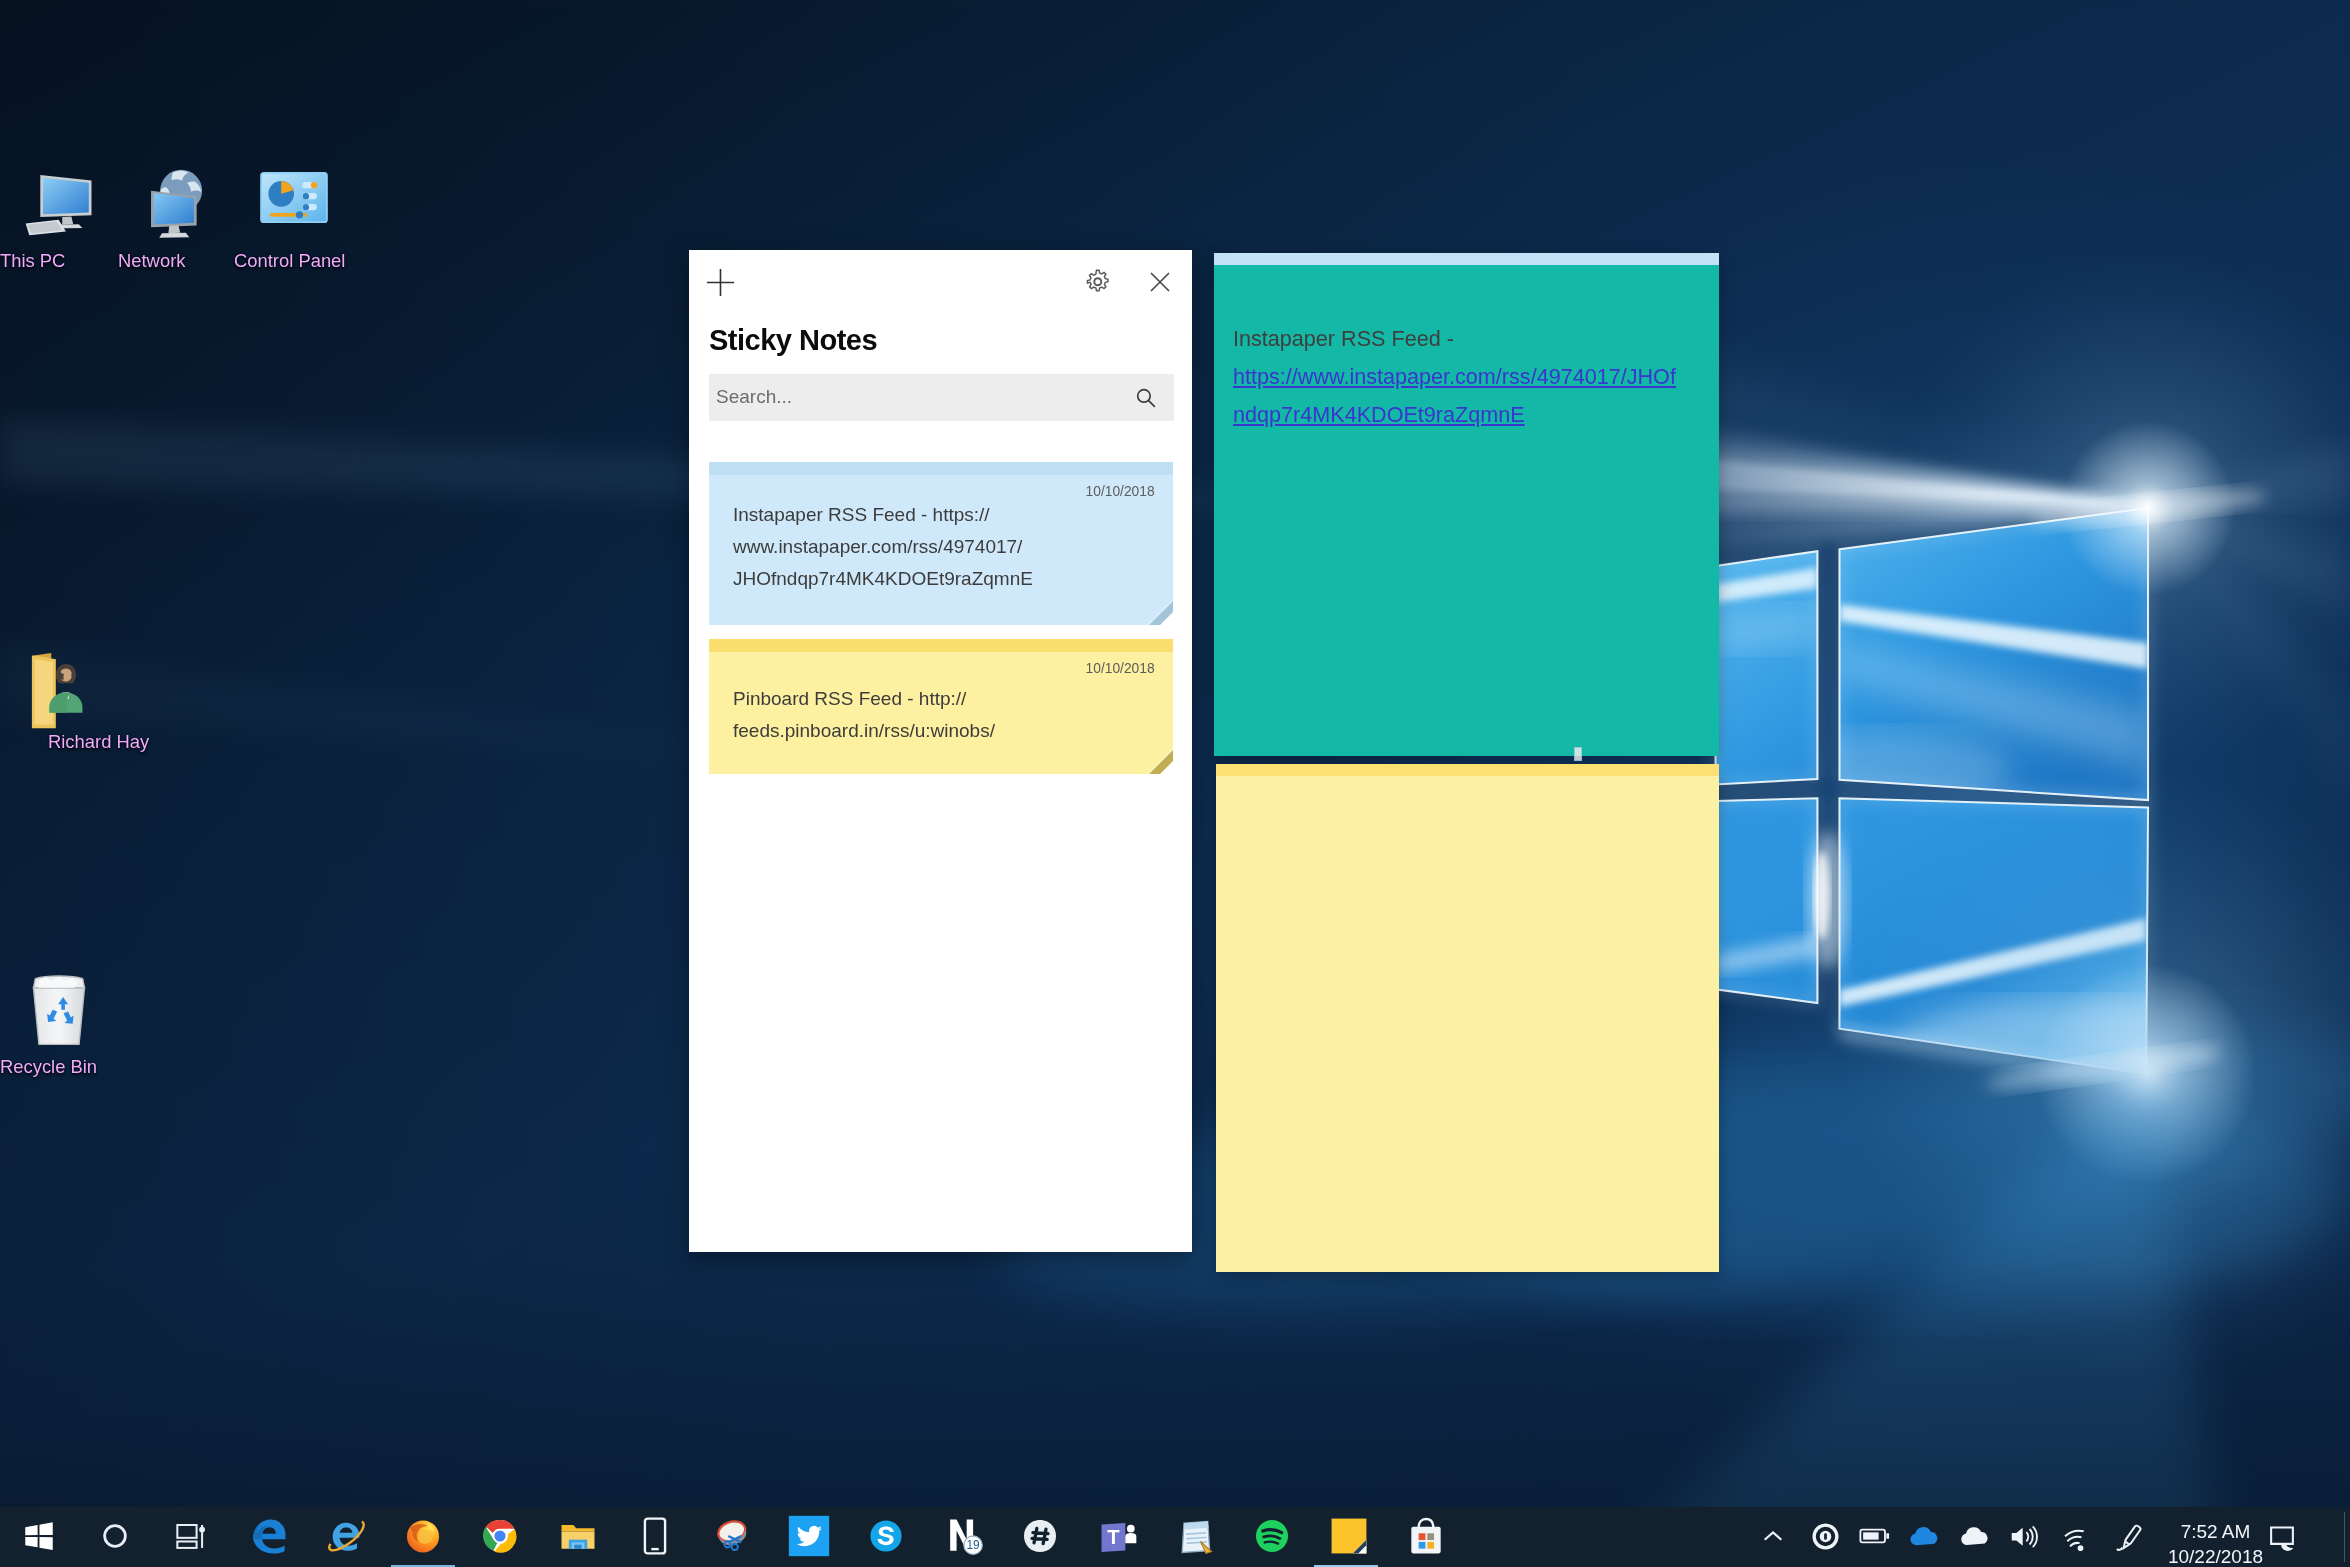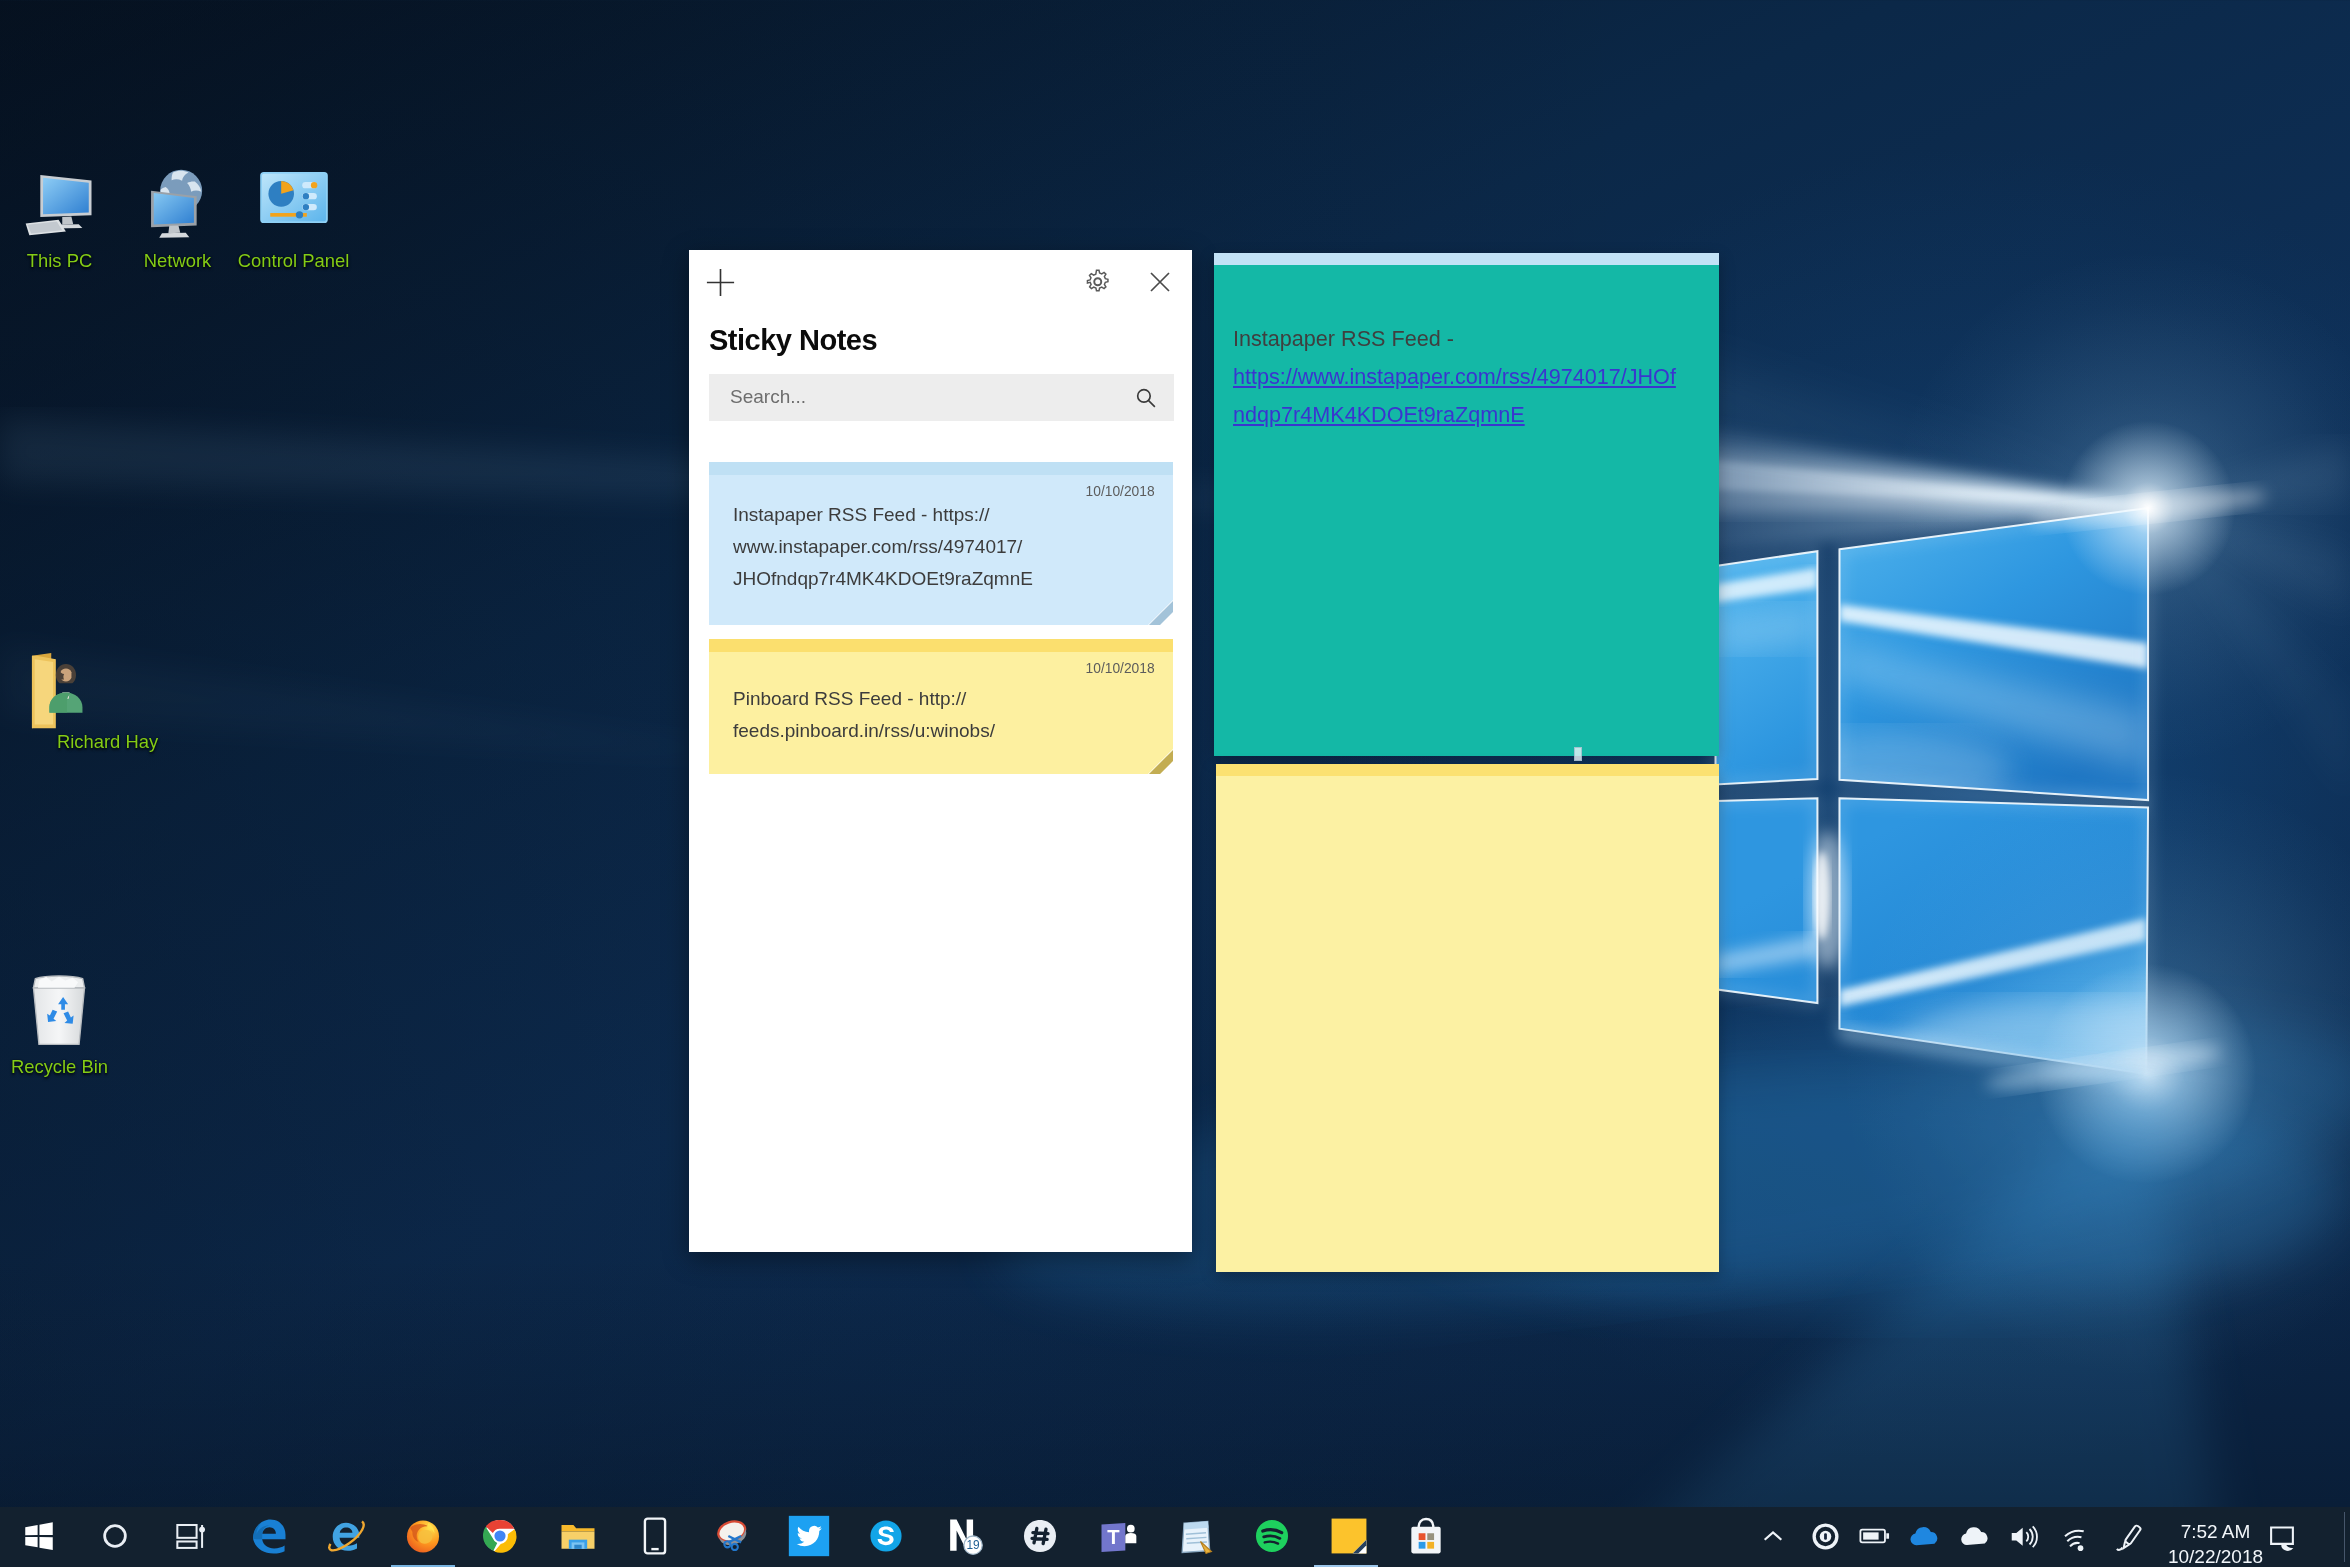--- a/index.html
+++ b/index.html
@@ -1,25 +1,25 @@
 <!DOCTYPE html>
 <html style="font-size:14.7px"><head>
 <meta charset="utf-8">
 <style>
   html,body{margin:0;padding:0;}
   body{width:2351px;height:1568px;overflow:hidden;position:relative;
        font-family:"Liberation Sans", sans-serif;background:#0a2038;}
   .abs{position:absolute;}
-  .dlabel{position:absolute;color:#84cc16;font-size:18.4px;text-align:center;
+  .dlabel{position:absolute;color:#f0abfc;font-size:18.4px;text-align:left;
           text-shadow:0 1.8px 2.8px rgba(0,0,0,.85),0 0 1.8px rgba(0,0,0,.7);white-space:nowrap;}
   #appwin{left:689px;top:250px;width:503px;height:1002px;background:#fff;
           box-shadow:0 7.3px 24px rgba(0,0,0,.38);}
   #title{position:absolute;left:20px;top:74px;font-size:29px;font-weight:bold;color:#0b0b0b;letter-spacing:-0.5px;}
   #search{position:absolute;left:20px;top:124px;width:465px;height:47px;background:#ededed;}
-  #search span{position:absolute;left:21px;top:12px;font-size:19px;color:#6d6d6d;}
+  #search span{position:absolute;left:7px;top:12px;font-size:19px;color:#6d6d6d;}
   .card{position:absolute;left:20px;width:464px;margin-top:20px;}
   .cstrip{position:absolute;left:0;top:0;right:0;height:13px;}
   .cdate{position:absolute;right:18.4px;top:22px;font-size:13.8px;color:#5c5c5c;}
   .cbody{position:absolute;left:24px;font-size:19px;color:#3c3c3c;line-height:32px;white-space:nowrap;}
   .bignote{position:absolute;box-shadow:0 4.6px 14.7px rgba(0,0,0,.28);}
   .bignote .strip{position:absolute;left:0;top:0;right:0;height:12px;}
   .ntext{position:absolute;left:19px;right:7.3px;font-size:21.6px;color:#3f3f3f;line-height:38px;}
   .ntext a{color:#3a35cf;text-decoration:underline;}
   #taskbar{left:0;top:1507px;width:2351px;height:61px;background:#13212f;}
   .ti{position:absolute;top:1514px;width:44px;height:44px;}

